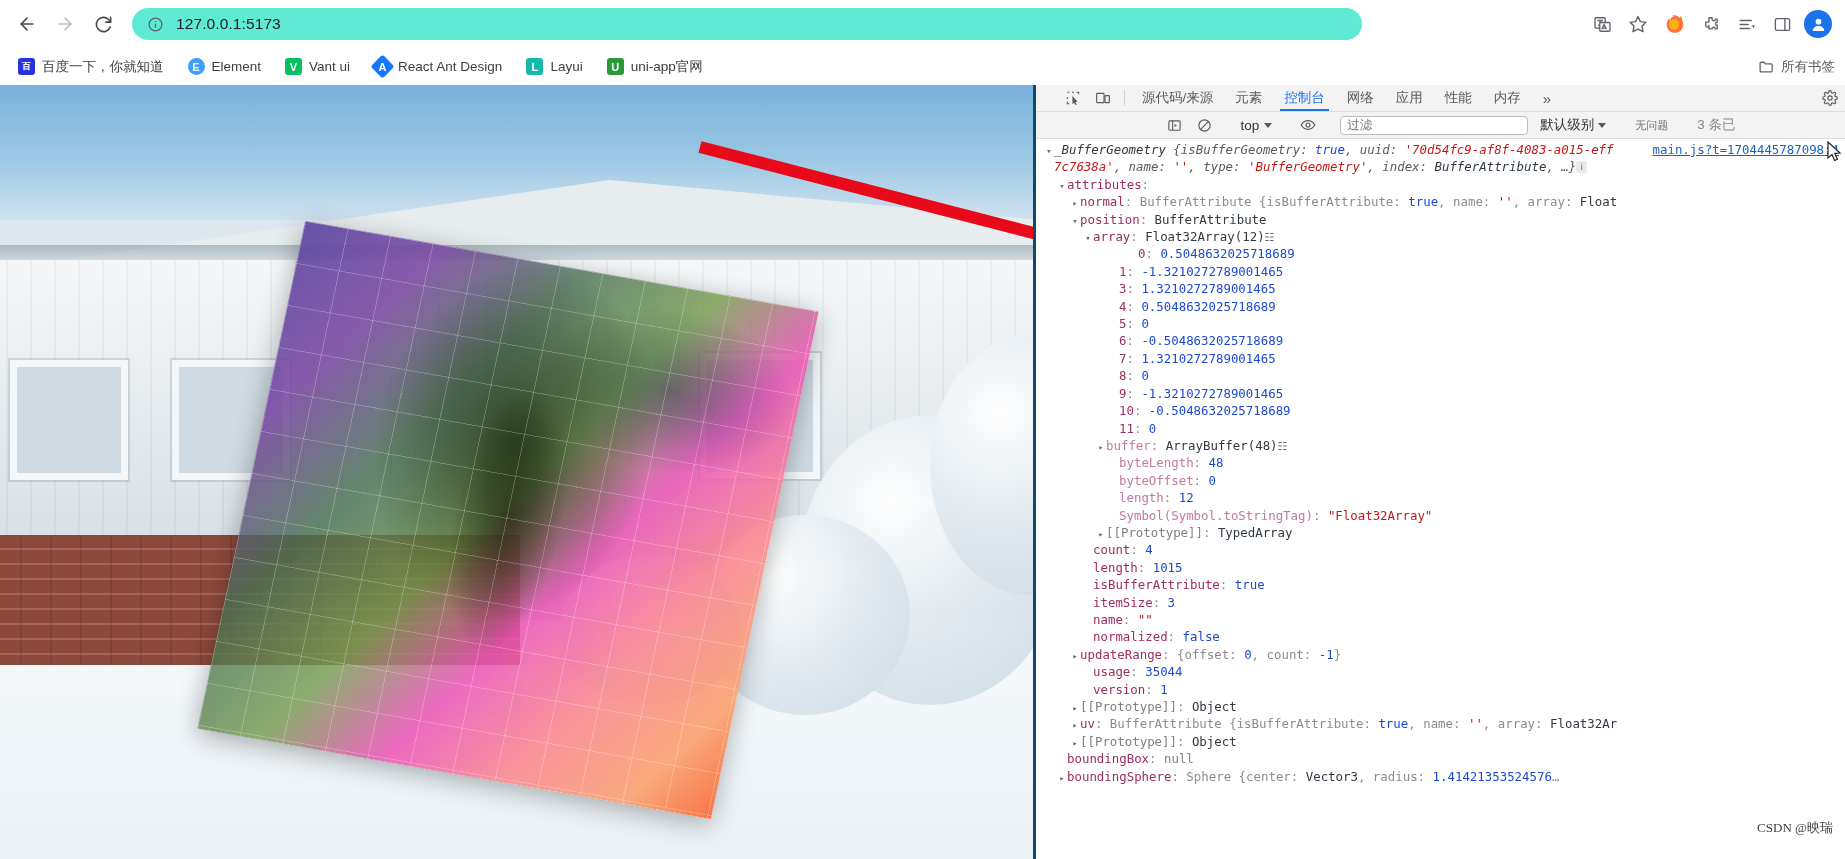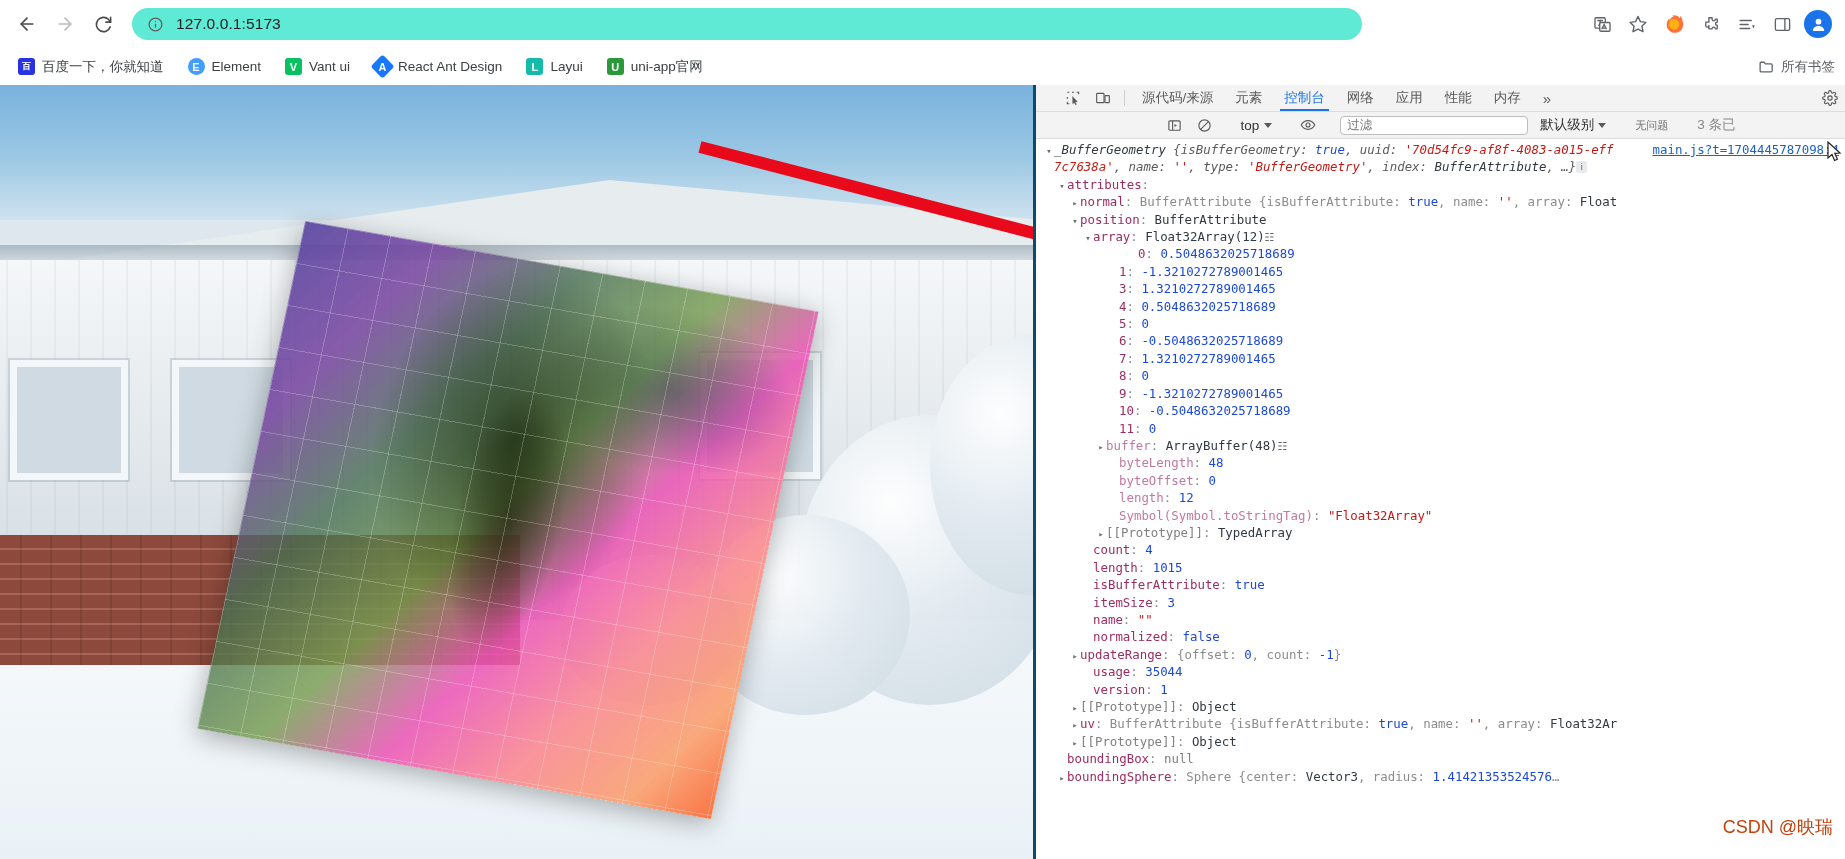--- a/index.html
+++ b/index.html
@@ -330,22 +330,22 @@
     width:11px;height:12px;
     background:#e8eaed;color:#5f6368;
     font-size:9px; text-align:center; line-height:12px;
     border-radius:2px; font-family:"Liberation Sans",sans-serif;
     vertical-align:1px;
   }
   .grid-ico { display:inline-block; color:#5f6368; font-size:11px; }
 
   .watermark {
     position:absolute; right: 12px; bottom: 24px;
-    color:#c2410c; font-size:18px;
-    font-family:Liberation Sans, sans-serif;
+    color:#404040; font-size:13px;
+    font-family:Liberation Serif, serif;
   }
   .cursor-arrow { position:absolute; right: 2px; top: 2px; }
 </style>
 </head>
 <body>
 
 <div class="browser">
 
   <div class="toolbar">
     <div class="nav-btn" title="Back">

